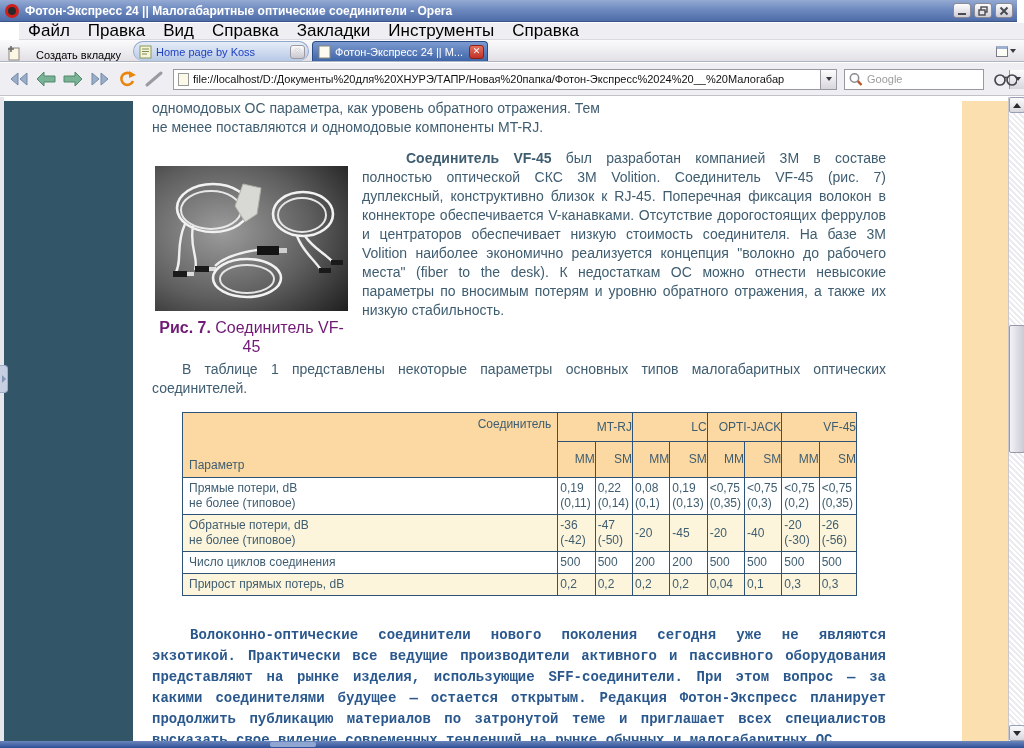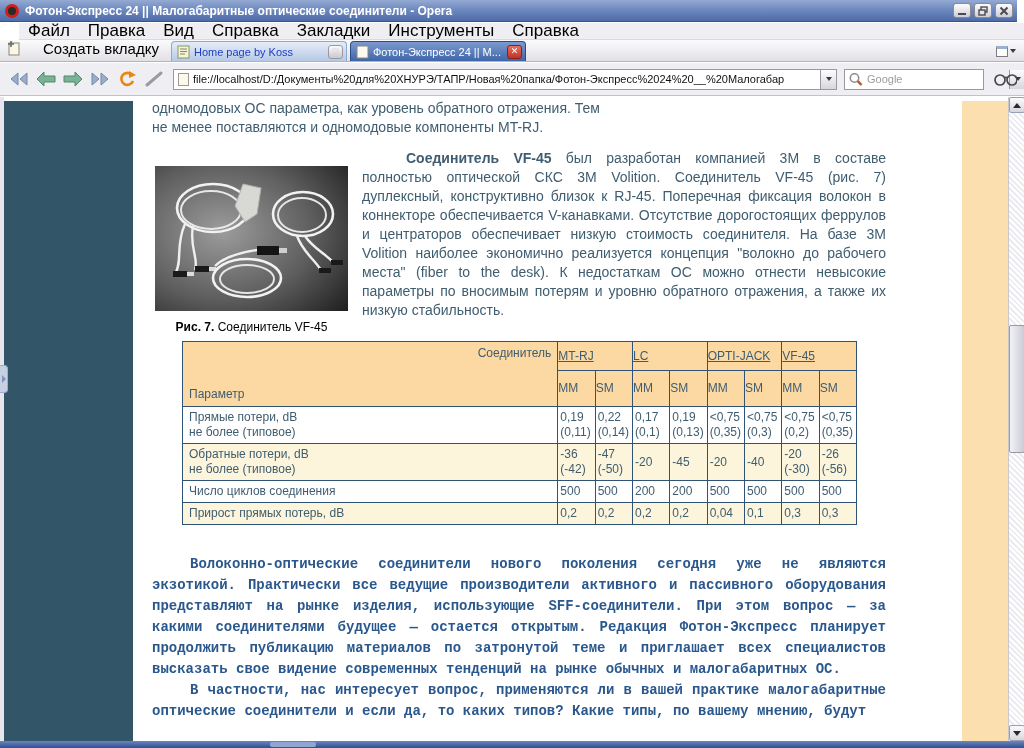--- a/index.html
+++ b/index.html
@@ -20,26 +20,26 @@
 
   
   .menubar { position:absolute; top:23px; left:0; right:0; height:17px; background:#EFEEF2;
     border-bottom:1px solid #DCDAE0; display:flex; align-items:flex-start; font-size:17px; color:#000;margin-left:19px; }
   .menu-item { padding:0 9px; height:100%; display:flex; align-items:center; cursor:default; }
 
   
   .tabbar { position:absolute; top:40px; left:0; right:0; height:22px;
     background:linear-gradient(#FBFBFC,#E2E0E5); border-bottom:1px solid #AEB4C2;
     display:flex; align-items:flex-end; }
-  .newtab { display:flex; align-items:flex-start; gap:22px; height:21px; padding:0 12px 0 6px;
-    font-size:15px; color:#000; }
+  .newtab { display:flex; align-items:flex-end; gap:15px; height:21px; padding:0 12px 0 6px;
+    font-size:11px; color:#000; }
   .tab { width:176px; height:20px; margin-right:3px; display:flex; align-items:center;
     border:1px solid #8FA8CC; border-bottom:none; border-radius:4px 4px 0 0;
     font-size:11px; padding:0 3px 0 5px; }
-  .tab.inactive { background:linear-gradient(#E6EDF8,#B7C9E6); color:#1D3FC2; }
+  .tab.inactive { background:linear-gradient(#E6EDF8,#B7C9E6); color:#1D3FC2;border-radius:10px; }
   .tab.active { background:linear-gradient(#7C9AD0,#3F66A9); color:#fff; border-color:#2A4D87; }
   .tab-label { flex:1; overflow:hidden; white-space:nowrap; }
   .closebox { width:15px; height:14px; border-radius:3px; display:flex; align-items:center;
     justify-content:center; font-size:9px; line-height:1; }
   .closebox.silver { background:linear-gradient(#FDFDFD,#C9C7CF); border:1px solid #9A98A0; color:#fff;
     text-shadow:0 0 1px #777; }
   .closebox.red { background:linear-gradient(#E8705F,#BE3326); border:1px solid #8E1F16; color:#fff; }
   .tablist-btn { margin-left:auto; margin-right:8px; height:20px; display:flex; align-items:center; gap:2px; }
   .mini-win { width:12px; height:11px; border:1px solid #7C7A84; background:#FDFDF8; border-top:3px solid #9DB0CF; }
   .dd-arrow { width:0; height:0; border-left:3px solid transparent; border-right:3px solid transparent;
@@ -88,32 +88,32 @@
     background:linear-gradient(#6A86BC,#2F4F96); }
   .hthumb { position:absolute; left:270px; width:46px; top:1px; bottom:1px; background:#8FA6D2; border-radius:2px; }
 
   
   .page { position:absolute; left:133px; right:62px; top:0; bottom:0; background:#fff; overflow:hidden; }
   .content { position:absolute; left:19px; top:2px; width:734px; color:#3F5D70; font-size:14px; line-height:19px; }
   .intro { white-space:pre-line; }
   .vf45 { margin-top:12px; text-align:justify; text-indent:44px; }
   .vf45 b { font-weight:bold; }
   .figure { float:left; width:193px; margin:17px 14px 4px 3px; text-indent:0; }
-  .figcap { text-align:center; font-size:12px; margin-top:2px; color:#000000; }
+  .figcap { text-align:center; font-size:16px; margin-top:2px; color:#701a75; }
   .tintro { clear:both; margin-top:13px; text-align:justify; text-indent:30px; }
 
   table.params { margin:14px 0 0 30px; border-collapse:collapse; width:675px;
     font-size:12px; color:#3F5D70; table-layout:fixed; }
   table.params td, table.params th { border:1px solid #2E5377; font-weight:normal; }
   thead td, thead th { background:#FCD9A2; }
   .corner { width:372px; padding:2px 6px; vertical-align:top; }
   .corner .ct { text-align:right; }
   .corner .cb { text-align:left; margin-top:22px; }
-  .grp { text-align:left; height:21px;text-decoration:underline; }
-  .sub { text-align:left; height:26px; }
+  .grp { text-align:right; height:21px; }
+  .sub { text-align:right; height:26px; }
   tbody td { text-align:left; padding:3px 2px; white-space:pre-line; line-height:15px; }
   tbody td.lbl { text-align:left; padding:3px 6px; }
   tbody tr:nth-child(even) { background:#FCF5DC; }
 
   .outro { margin-top:29px; font-weight:bold; color:#2A588D; line-height:21px; text-align:justify; }
   .outro p { text-indent:38px;font-family:Liberation Mono, monospace; }
 </style>
 </head>
 <body>
 
@@ -287,20 +287,21 @@
               <ellipse cx="92" cy="113" rx="27" ry="14" fill="none" stroke="#E6E6E6" stroke-width="2"></ellipse>
               <rect x="102" y="80" width="22" height="9" fill="#141414"></rect>
                 <rect x="124" y="82" width="8" height="5" fill="#CFCFCF"></rect>
               <path d="M60 100 C70 90 88 86 102 84" fill="none" stroke="#EFEFEF" stroke-width="2.4"></path>
             </svg>
             <div class="figcap"><b>Рис. 7.</b><span> Соединитель VF-45</span></div>
           </div>
           <b>Соединитель VF-45</b><span> был разработан компанией 3M в составе полностью оптической СКС 3M Volition. Соединитель VF-45 (рис. 7) дуплексный, конструктивно близок к RJ-45. Поперечная фиксация волокон в коннекторе обеспечивается V-канавками. Отсутствие дорогостоящих феррулов и центраторов обеспечивает низкую стоимость соединителя. На базе 3M Volition наиболее экономично реализуется концепция "волокно до рабочего места" (fiber to the desk). К недостаткам ОС можно отнести невысокие параметры по вносимым потерям и уровню обратного отражения, а также их низкую стабильность.</span>
         </div>
 
+        <div class="tintro">В таблице 1 представлены некоторые параметры основных типов малогабаритных оптических соединителей.</div>
 
         <table class="params">
           <colgroup>
             <col style="width:372px">
               <col span="8" style="width:37px">
           </colgroup>
           <thead>
             <tr>
               <td class="corner" rowspan="2">
                 <div class="ct">Соединитель</div>
@@ -323,21 +324,21 @@
             </tr>
           </thead>
           <tbody>
             <tr>
               <td class="lbl">Прямые потери, dB
 не более (типовое)</td>
               <td>0,19
 (0,11)</td>
                 <td>0,22
 (0,14)</td>
-              <td>0,17
+              <td>0,08
 (0,1)</td>
                 <td>0,19
 (0,13)</td>
               <td>&lt;0,75
 (0,35)</td>
                 <td>&lt;0,75
 (0,3)</td>
               <td>&lt;0,75
 (0,2)</td>
                 <td>&lt;0,75

